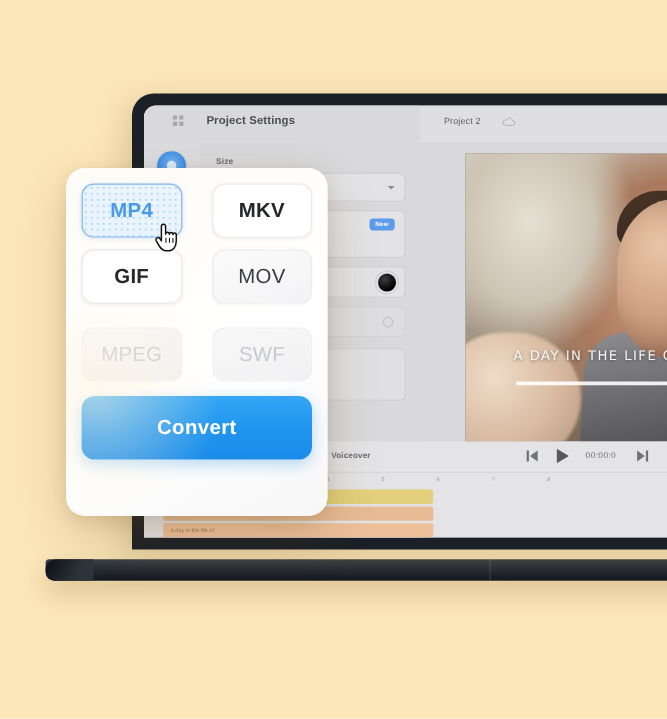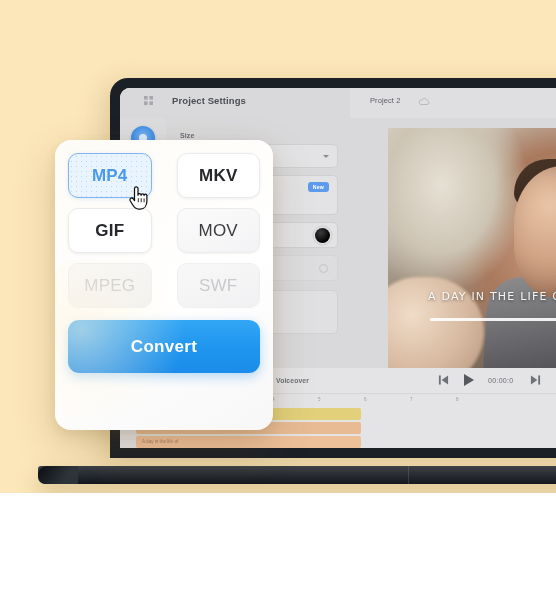--- a/index.html
+++ b/index.html
@@ -7,21 +7,21 @@
   html, body {
     width: 556px;
     height: 599px;
     overflow: hidden;
     font-family: "Liberation Sans", sans-serif;
   }
 
   #stage {
     position: relative;
     width: 556px;
-    height: 493px;
+    height: 599px;
     background: #fce7ba;
     overflow: hidden;
   }
 
   
   #laptop {
     position: absolute;
     left: 110px;
     top: 78px;
     width: 520px;
@@ -444,20 +444,21 @@
     border: 1.4px solid #7fb6ef;
     color: #4a9ae8;
     box-shadow: 0 1px 4px rgba(60,130,210,0.16);
   }
   .fmt.disabled {
     background: linear-gradient(160deg, #f8f8f8 0%, #f1f1f3 100%);
     color: #c9cacd;
     border-color: #efeff1;
     font-weight: normal;
     box-shadow: none;
+    margin-top: 10px;
   }
   #convert-btn {
     margin-top: 12px;
     height: 53px;
     border-radius: 11px;
     background: linear-gradient(180deg, #33a6f5 0%, #1f95ef 52%, #1b8ce9 100%);
     color: #ffffff;
     font-size: 17px;
     font-weight: bold;
     letter-spacing: 0.3px;

